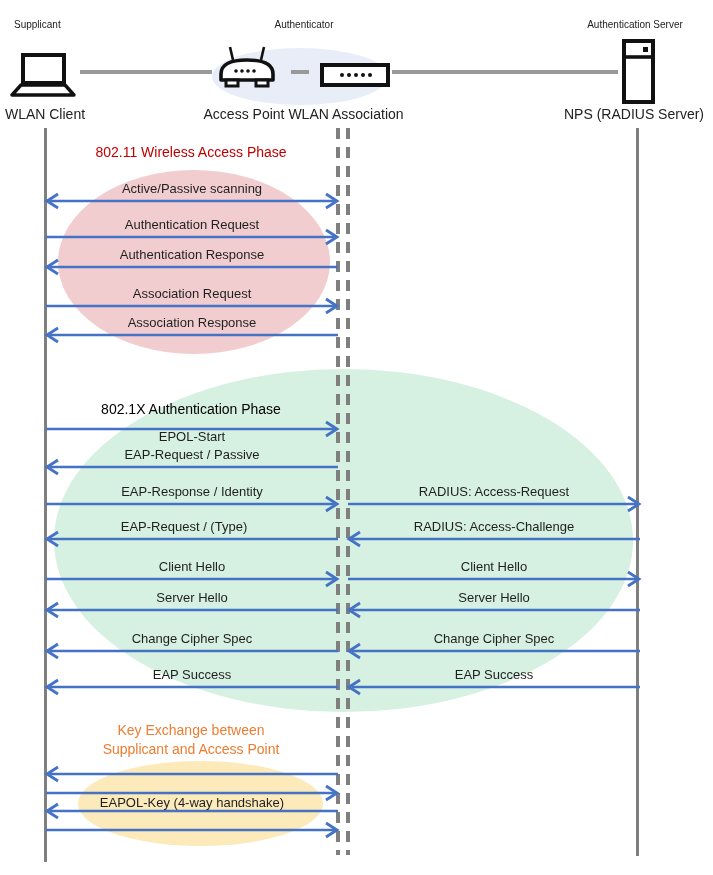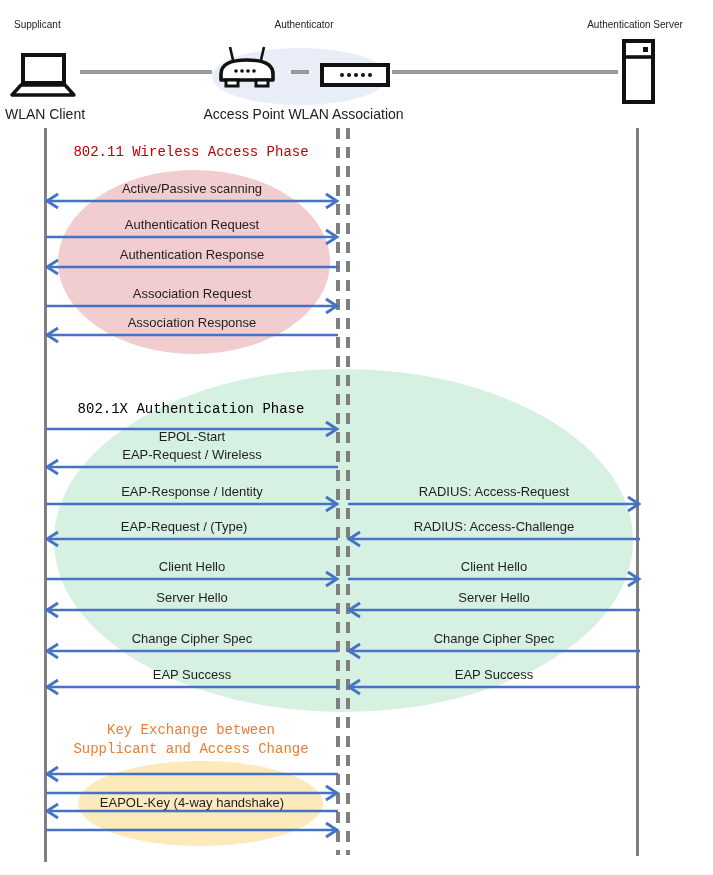--- a/index.html
+++ b/index.html
@@ -21,21 +21,21 @@
   .ellipse{position:absolute;border-radius:50%;z-index:0;}
   
   .lifeline{position:absolute;width:3px;background:var(--lifeline);z-index:1;}
   .lifeline-dashed{
     position:absolute;width:4px;z-index:1;
     background:repeating-linear-gradient(to bottom,var(--lifeline) 0 11px,transparent 11px 19px);
   }
   
   .phase-title{
     position:absolute;left:45px;width:292px;text-align:center;
-    font-size:14px;line-height:19px;white-space:pre-line;z-index:3;font-family:Liberation Mono, monospace;
+    font-size:14px;line-height:19px;white-space:pre-line;z-index:3;
   }
   
   .msg-svg{position:absolute;z-index:2;overflow:visible;}
   .msg-label{
     position:absolute;z-index:3;text-align:center;font-size:13px;height:17px;line-height:17px;
     color:var(--msg-text);white-space:nowrap;
   }
   .icon{position:absolute;z-index:2;}
 </style>
 </head>
@@ -85,30 +85,31 @@
 
   <svg class="icon" style="left:622px;top:39px;" width="33" height="65" viewBox="0 0 33 65">
     <rect x="2" y="2" width="29" height="61" fill="#fff" stroke="#111" stroke-width="4"></rect>
     <line x1="2" y1="18" x2="31" y2="18" stroke="#111" stroke-width="3.6"></line>
     <rect x="21" y="8" width="5" height="5" fill="#111"></rect>
   </svg>
 
   <div class="dev-label" style="left:-15px;width:120px;">WLAN Client</div>
   <div class="dev-label" style="left:184px;width:120px;">Access Point</div>
   <div class="dev-label" style="left:286px;width:120px;">WLAN Association</div>
+  <div class="dev-label" style="left:554px;width:160px;">NPS (RADIUS Server)</div>
 
   <div class="lifeline" style="left:44px;top:128px;height:734px;"></div>
   <div class="lifeline-dashed" style="left:336px;top:128px;height:727px;"></div>
   <div class="lifeline-dashed" style="left:346px;top:128px;height:727px;"></div>
   <div class="lifeline" style="left:636px;top:128px;height:728px;"></div>
 
   <div class="phase-title" style="color: rgb(192, 0, 0); top: 143px;">802.11 Wireless Access Phase</div>
   <div class="phase-title" style="color: #000000; top: 400px;">802.1X Authentication Phase</div>
   <div class="phase-title" style="color: rgb(237, 125, 49); top: 721px;">Key Exchange between
-Supplicant and Access Change</div>
+Supplicant and Access Point</div>
 
   <div id="messages">
       <svg width="292" height="22" class="msg-svg" style="left: 46px; top: 190px;">
         <line x1="4" x2="288" y1="11" y2="11" stroke="#4472C4" stroke-width="2.4"></line>
         <polyline points="12,4 1,11 12,18" fill="none" stroke="#4472C4" stroke-width="2.8" stroke-linejoin="miter"></polyline>
         <polyline points="280,4 291,11 280,18" fill="none" stroke="#4472C4" stroke-width="2.8" stroke-linejoin="miter"></polyline>
       </svg>
       <div class="msg-label" style="left: 46px; width: 292px; top: 180px;">Active/Passive scanning</div>
       <svg width="292" height="22" class="msg-svg" style="left: 46px; top: 226px;">
         <line x1="0" x2="288" y1="11" y2="11" stroke="#4472C4" stroke-width="2.4"></line>
@@ -132,21 +133,21 @@
       <div class="msg-label" style="left: 46px; width: 292px; top: 314px;">Association Response</div>
       <svg width="292" height="22" class="msg-svg" style="left: 46px; top: 418px;">
         <line x1="0" x2="288" y1="11" y2="11" stroke="#4472C4" stroke-width="2.4"></line>
         <polyline points="280,4 291,11 280,18" fill="none" stroke="#4472C4" stroke-width="2.8" stroke-linejoin="miter"></polyline>
       </svg>
       <div class="msg-label" style="left: 46px; width: 292px; top: 428px;">EPOL-Start</div>
       <svg width="292" height="22" class="msg-svg" style="left: 46px; top: 456px;">
         <line x1="4" x2="292" y1="11" y2="11" stroke="#4472C4" stroke-width="2.4"></line>
         <polyline points="12,4 1,11 12,18" fill="none" stroke="#4472C4" stroke-width="2.8" stroke-linejoin="miter"></polyline>
       </svg>
-      <div class="msg-label" style="left: 46px; width: 292px; top: 446px;">EAP-Request / Wireless</div>
+      <div class="msg-label" style="left: 46px; width: 292px; top: 446px;">EAP-Request / Passive</div>
       <svg width="292" height="22" class="msg-svg" style="left: 46px; top: 493px;">
         <line x1="0" x2="288" y1="11" y2="11" stroke="#4472C4" stroke-width="2.4"></line>
         <polyline points="280,4 291,11 280,18" fill="none" stroke="#4472C4" stroke-width="2.8" stroke-linejoin="miter"></polyline>
       </svg>
       <div class="msg-label" style="left: 46px; width: 292px; top: 483px;">EAP-Response / Identity</div>
       <svg width="292" height="22" class="msg-svg" style="left: 46px; top: 528px;">
         <line x1="4" x2="292" y1="11" y2="11" stroke="#4472C4" stroke-width="2.4"></line>
         <polyline points="12,4 1,11 12,18" fill="none" stroke="#4472C4" stroke-width="2.8" stroke-linejoin="miter"></polyline>
       </svg>
       <div class="msg-label" style="left: 38px; width: 292px; top: 518px;">EAP-Request / (Type)</div>

